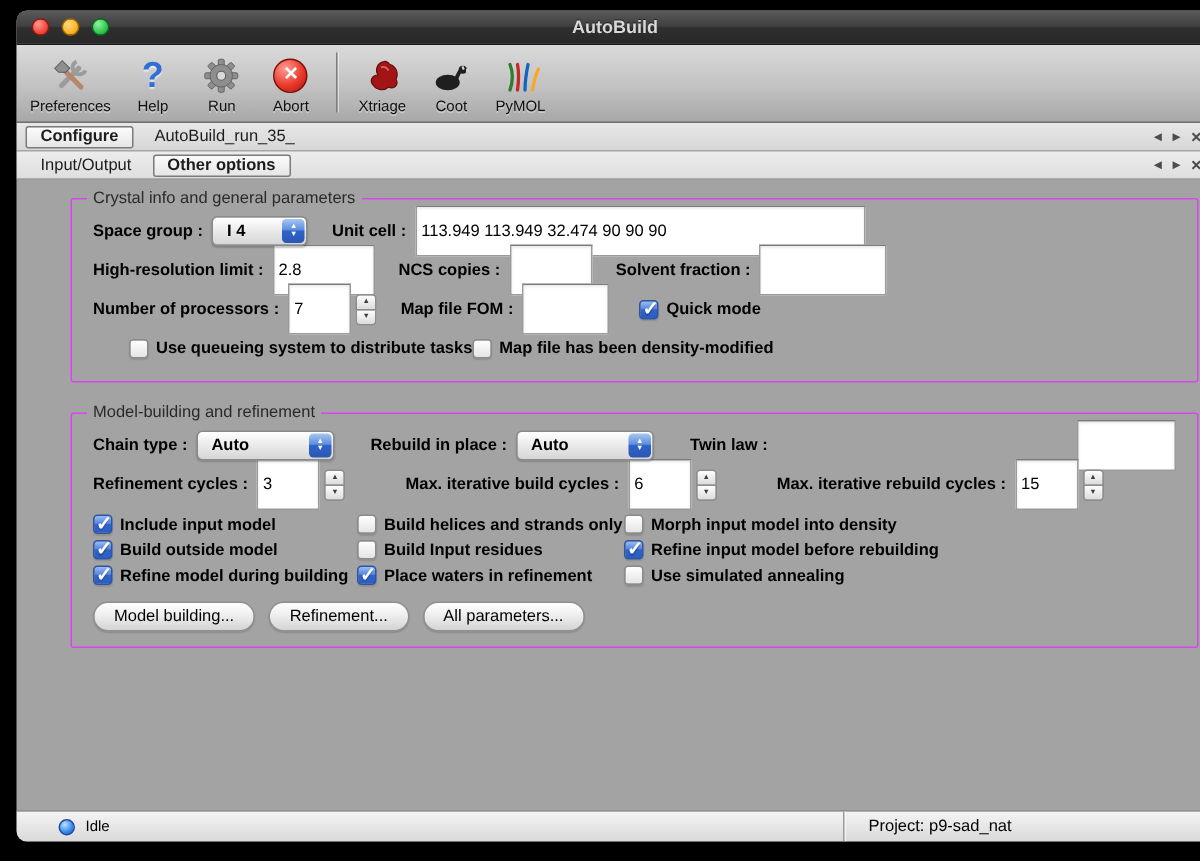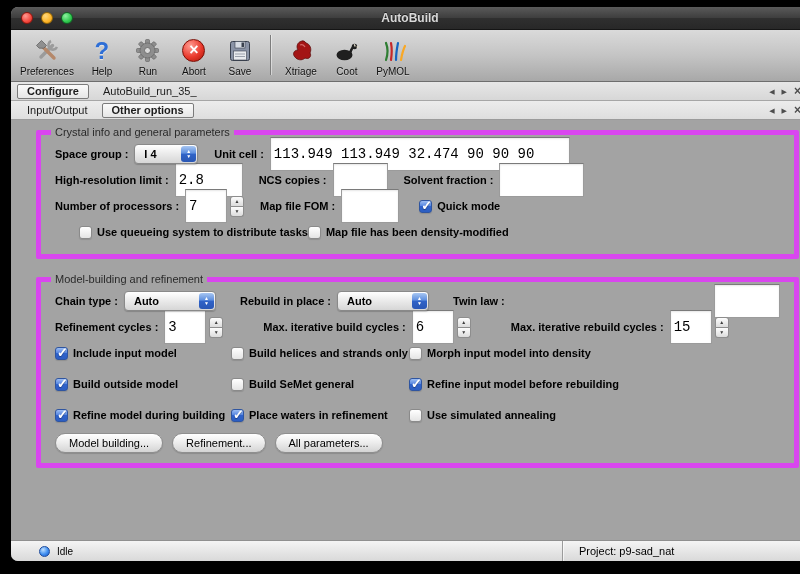--- a/index.html
+++ b/index.html
@@ -37,26 +37,26 @@
   .tabrow.main { flex:0 0 19px; background:linear-gradient(#e7e7e7,#d7d7d7); border-bottom:1px solid #a6a6a6; }
   .tabrow.sub  { flex:0 0 19px; background:linear-gradient(#ececec,#dedede); border-bottom:1px solid #9b9b9b; }
   .tab { display:flex; align-items:center; height:15px; padding:0 9px; margin:0 2px; font-size:11px; color:#1c1c1c; border-radius:2px; border:1px solid transparent; }
   .tab.active { background:linear-gradient(#fbfbfb,#e6e6e6); border:1px solid #7b7b7b; font-weight:bold; }
   .tab-nav { margin-left:auto; display:flex; align-items:center; gap:7px; padding-right:4px; color:#4d4d4d; }
   .nav-btn { font-size:7px; line-height:1; }
   .nav-btn.close { font-size:12px; font-weight:bold; }
 
   
   .content { flex:1; padding-top:6px; overflow:hidden; }
-  fieldset.group { border:5px solid #d946ef; border-radius:2px; margin:0 10px 14px 25px; padding:2px 14px 10px; }
+  fieldset.group { border:1px solid #d946ef; border-radius:2px; margin:0 10px 14px 36px; padding:2px 14px 10px; }
   legend { font-size:11px; color:#2a2a2a; padding:0 4px; margin-left:-4px; }
   .row { display:flex; align-items:center; height:24px; margin-top:2px; }
   .lbl { font-size:11px; font-weight:bold; color:#000; margin-right:6px; white-space:nowrap; }
   .tf { height:34px; border:1px solid #9b9b9b; border-top-color:#7a7a7a; background:#fff;
-        font-family:Liberation Mono, monospace; font-size:14px; padding:0 3px;
+        font-family:Liberation Sans, sans-serif; font-size:11px; padding:0 3px;
         box-shadow:inset 0 1px 2px rgba(0,0,0,.10); outline:none; }
   .ml16 { margin-left:16px; } .ml20 { margin-left:20px; } .ml24 { margin-left:24px; } .ml40 { margin-left:40px; }
   .mla { margin-left:auto; }
 
   
   .popup { position:relative; display:inline-flex; align-items:center; height:20px; border:1px solid #898989; border-radius:4px;
            background:linear-gradient(#ffffff,#ececec 45%,#d6d6d6); box-shadow:0 1px 1px rgba(0,0,0,.18);
            padding:0 21px 0 9px; font-size:11px; font-weight:bold; }
   .popup-arrows { position:absolute; right:1px; top:1px; bottom:1px; width:15px; border-radius:3px;
                   background:linear-gradient(#a7c6f2,#5d8ede 45%,#3063c8 50%,#2a57b4);
@@ -67,30 +67,30 @@
   
   .stepper { display:inline-flex; flex-direction:column; width:14px; height:21px; margin-left:3px; }
   .s-up, .s-down { flex:1; border:1px solid #8d8d8d; background:linear-gradient(#fdfdfd,#dcdcdc);
                    display:flex; align-items:center; justify-content:center; }
   .s-up { border-radius:3px 3px 0 0; }
   .s-down { border-radius:0 0 3px 3px; border-top:none; }
   .s-up::before { content:"\25B2"; font-size:5px; color:#3d3d3d; }
   .s-down::before { content:"\25BC"; font-size:5px; color:#3d3d3d; }
 
   
-  .cbx { display:inline-flex; align-items:flex-start; }
+  .cbx { display:inline-flex; align-items:center; }
   .cbx-box { width:13px; height:13px; border:1px solid #8a8a8a; border-radius:3px;
              background:linear-gradient(#ffffff,#e4e4e4); box-shadow:0 1px 1px rgba(0,0,0,.12);
              position:relative; flex:0 0 13px; }
   .cbx-box.checked { background:linear-gradient(#9cbdf2,#5585e0 45%,#2f63cc 50%,#2c5ec2); border-color:#2f55a0; }
   .cbx-box.checked::after { content:"\2713"; position:absolute; left:1px; top:-3px; font-size:13px; font-weight:bold;
                             color:#fff; text-shadow:0 1px 1px rgba(0,0,0,.35); }
   .cbx-label { font-size:11px; font-weight:bold; margin-left:5px; white-space:nowrap; }
 
-  .cb-grid { display:grid; grid-template-columns:176px 178px auto; row-gap:18px; margin-top:8px; }
+  .cb-grid { display:grid; grid-template-columns:176px 178px auto; row-gap:4px; margin-top:8px; }
 
   .btn-row { display:flex; gap:9px; margin-top:11px; }
   .aqua-btn { height:20px; padding:0 13px; border:1px solid #8f8f8f; border-radius:10px;
               background:linear-gradient(#ffffff,#eeeeee 45%,#d4d4d4);
               font-family:"Liberation Sans", sans-serif; font-size:11px; color:#000;
               box-shadow:0 1px 1px rgba(0,0,0,.15); }
 
   
   .statusbar { flex:0 0 21px; border-top:1px solid #8f8f8f; background:linear-gradient(#f4f4f4,#d9d9d9);
                display:flex; align-items:center; padding-left:28px; }
@@ -146,33 +146,20 @@
           <circle cx="12.5" cy="12.5" r="3" fill="#d9d9d9" stroke="#5f5f5f" stroke-width="0.8"></circle>
         </svg>
       </span>
       <span class="tb-label">Run</span>
     </div>
     <div class="tb-item">
       <span class="tb-icon">
           <span class="abort-circle"></span>
         </span>
       <span class="tb-label">Abort</span>
-    </div>
-    <div class="tb-item">
-      <span class="tb-icon">
-        <svg width="24" height="24" viewBox="0 0 24 24">
-          <rect x="2.5" y="2.5" width="19" height="19" rx="2" fill="#8a93a6" stroke="#39404e"></rect>
-          <rect x="7" y="2.5" width="10" height="6.5" fill="#d7dce4" stroke="#39404e" stroke-width="0.6"></rect>
-          <rect x="13.5" y="3.5" width="2.5" height="4.5" fill="#39404e"></rect>
-          <rect x="5.5" y="12" width="13" height="9" fill="#e8eaee" stroke="#39404e" stroke-width="0.6"></rect>
-          <line x1="7" y1="15" x2="17" y2="15" stroke="#9aa0ab"></line>
-          <line x1="7" y1="17.5" x2="17" y2="17.5" stroke="#9aa0ab"></line>
-        </svg>
-      </span>
-      <span class="tb-label">Save</span>
     </div>
 
     <span class="tb-sep"></span>
 
     <div class="tb-item">
       <span class="tb-icon">
         <svg width="24" height="24" viewBox="0 0 24 24">
           <path d="M13 2 C8 3 7 8 9 11 C5 11 3 15 6 18 C8 21 13 22 16 19 C20 21 23 17 21 14 C23 10 21 5 17 4 C16 2.5 14.5 1.5 13 2 Z" fill="#a31515" stroke="#5e0c0c" stroke-width="0.8"></path>
           <path d="M11 6 C13 5 15 6 16 8" stroke="#d46a6a" fill="none" stroke-width="1.2"></path>
         </svg>
@@ -336,21 +323,21 @@
         <span class="cbx">
           <span class="cbx-box"></span>
           <span class="cbx-label">Morph input model into density</span>
         </span>
         <span class="cbx">
           <span class="cbx-box checked"></span>
           <span class="cbx-label">Build outside model</span>
         </span>
         <span class="cbx">
           <span class="cbx-box"></span>
-          <span class="cbx-label">Build SeMet general</span>
+          <span class="cbx-label">Build Input residues</span>
         </span>
         <span class="cbx">
           <span class="cbx-box checked"></span>
           <span class="cbx-label">Refine input model before rebuilding</span>
         </span>
         <span class="cbx">
           <span class="cbx-box checked"></span>
           <span class="cbx-label">Refine model during building</span>
         </span>
         <span class="cbx">

